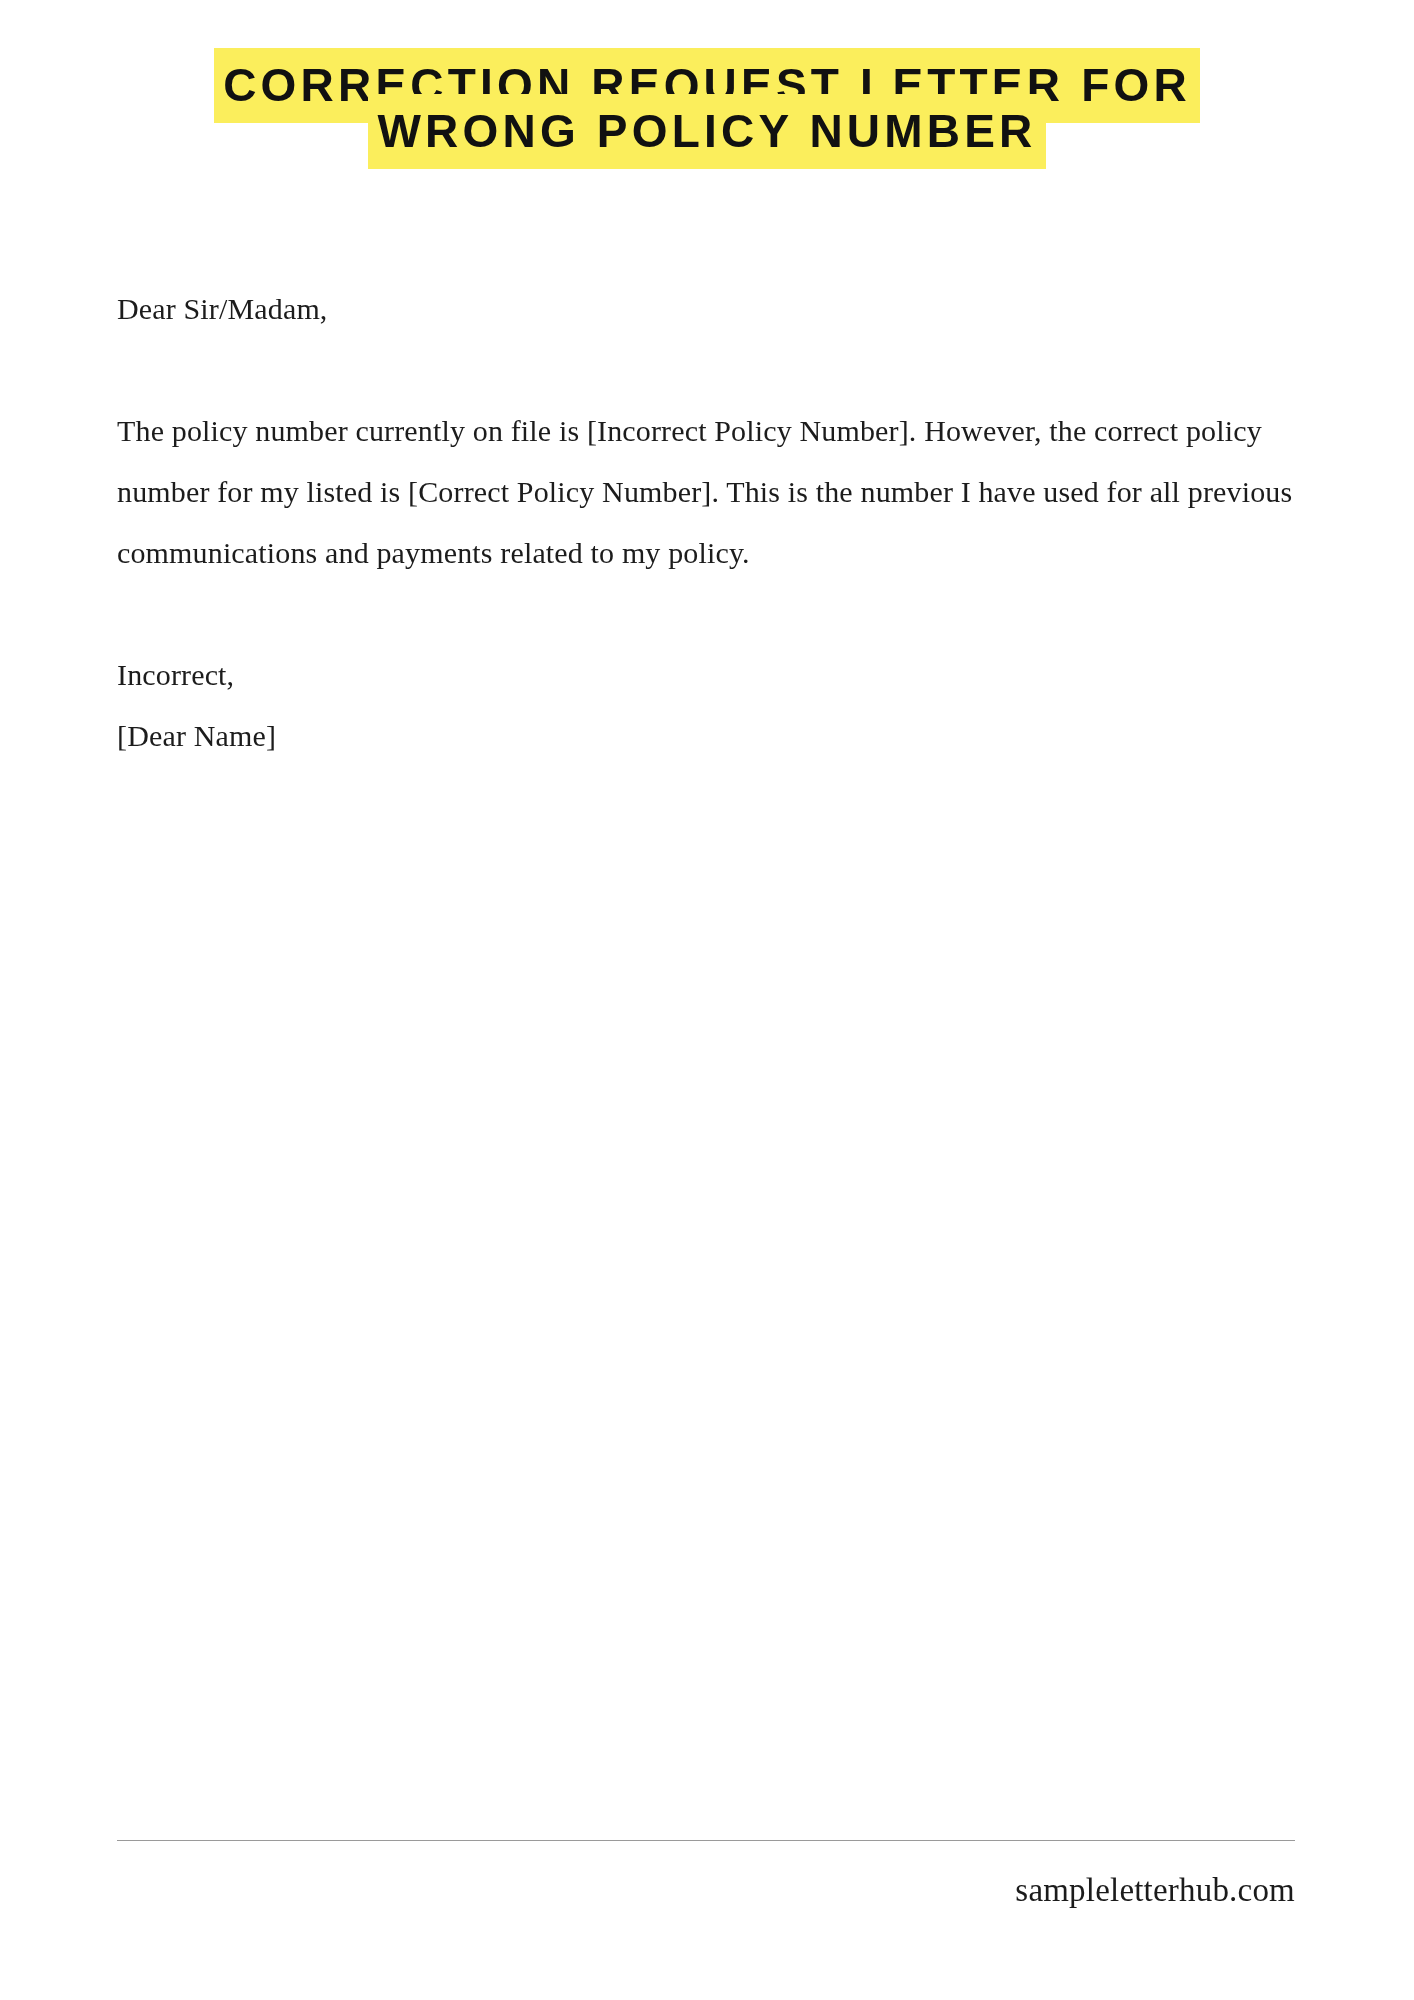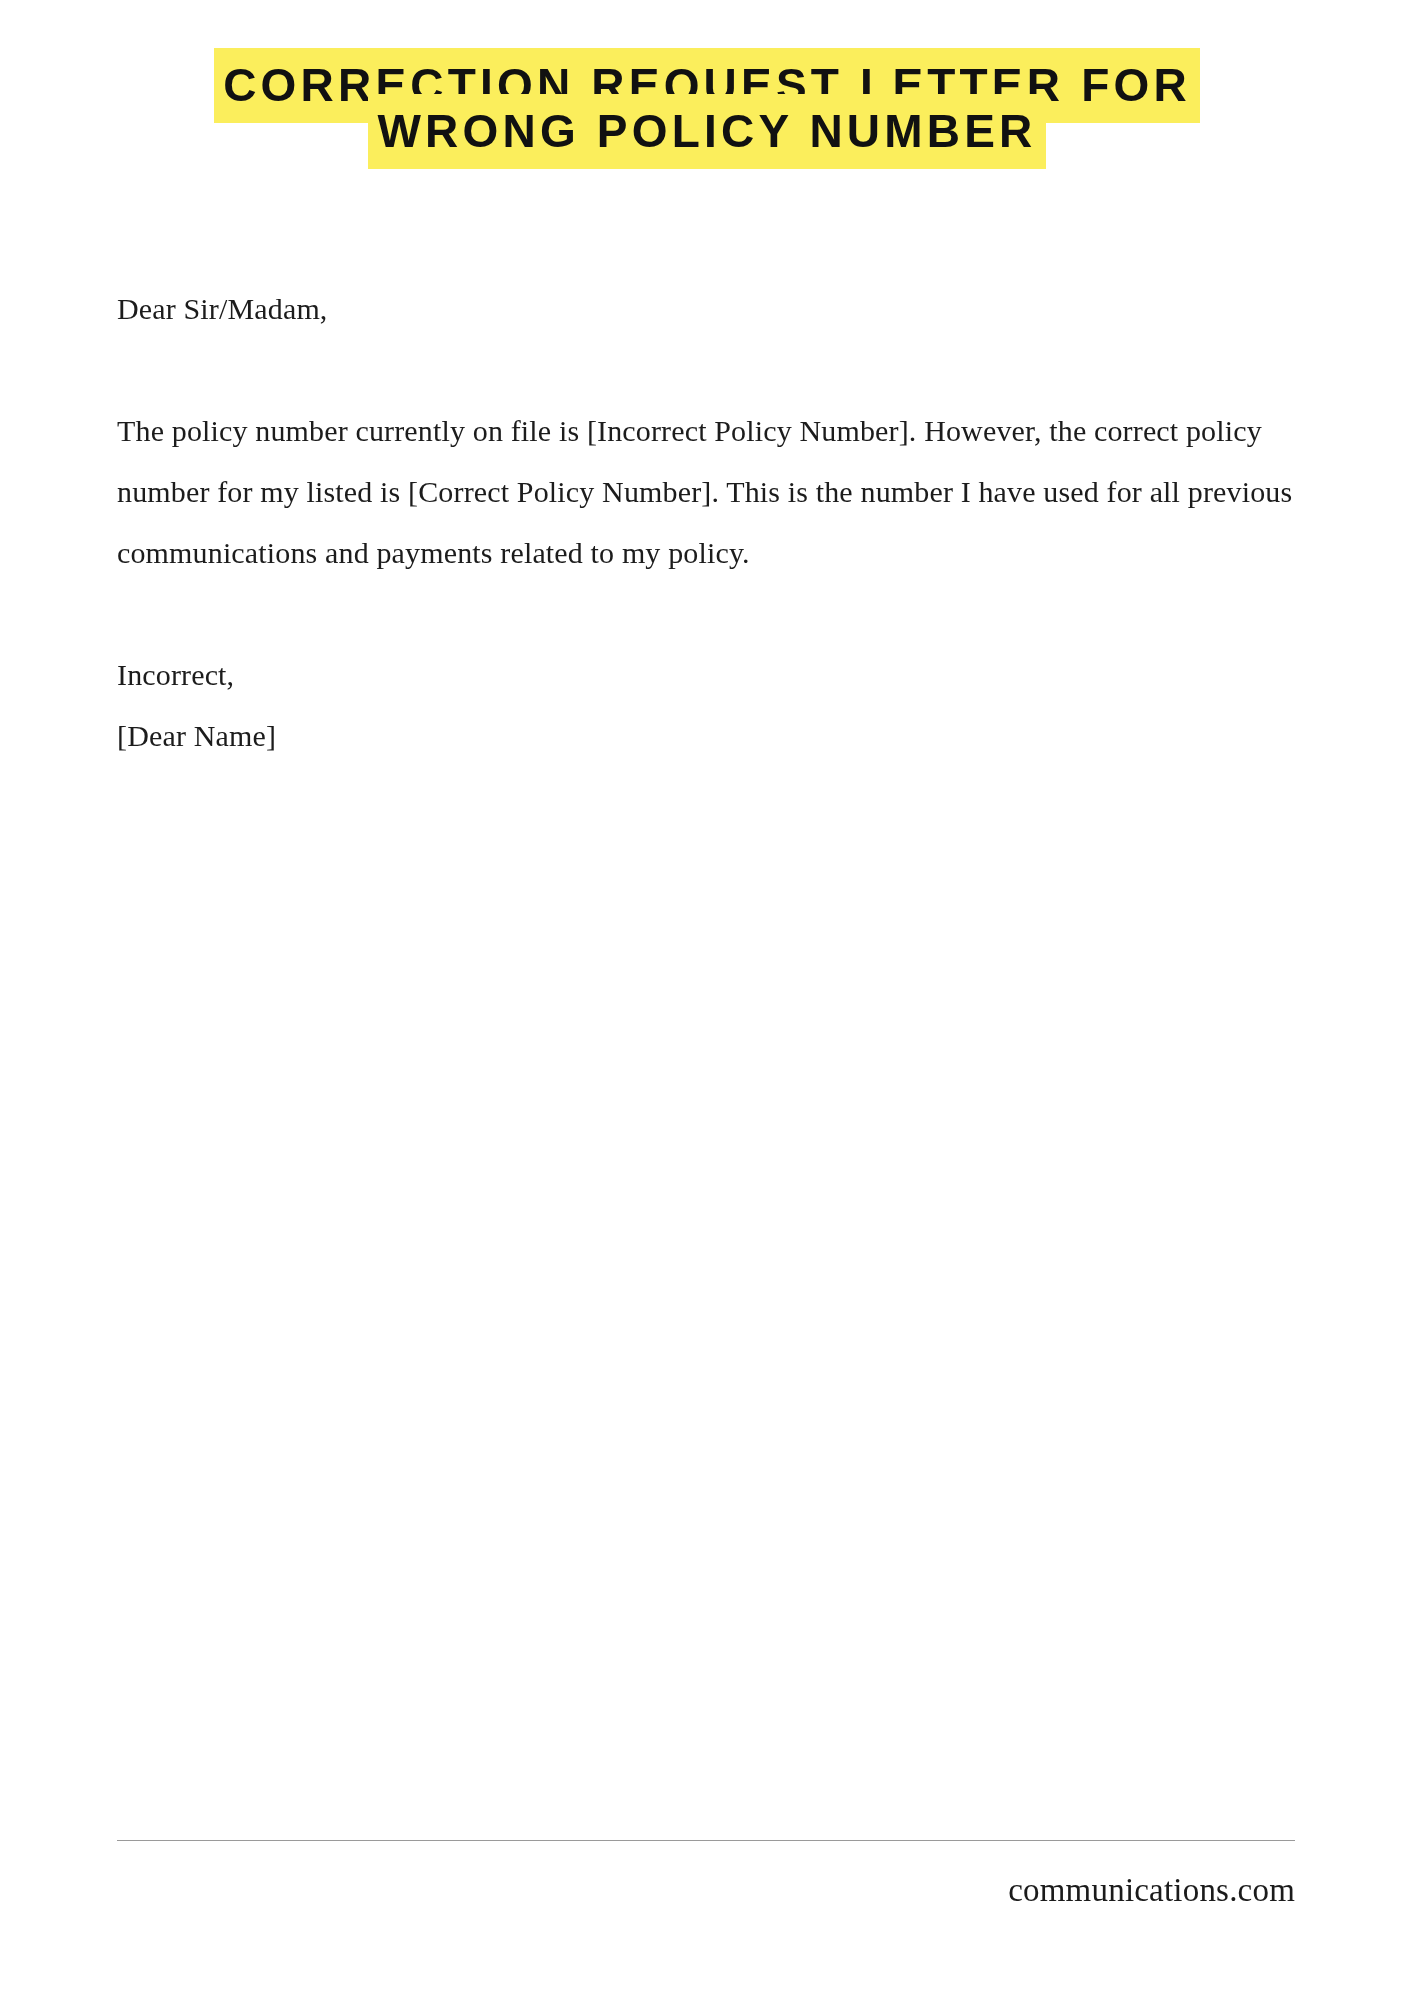--- a/index.html
+++ b/index.html
@@ -127,16 +127,16 @@
 
     <div class="closing">
       <span class="sign-line">Incorrect,</span>
       <span class="sign-line">[Dear Name]</span>
     </div>
 
   </div>
 
   <div class="footer">
     <hr class="footer-divider">
-    <span class="footer-url">communications.com</span>
+    <span class="footer-url">sampleletterhub.com</span>
   </div>
 
 </div>
 
 </body></html>

